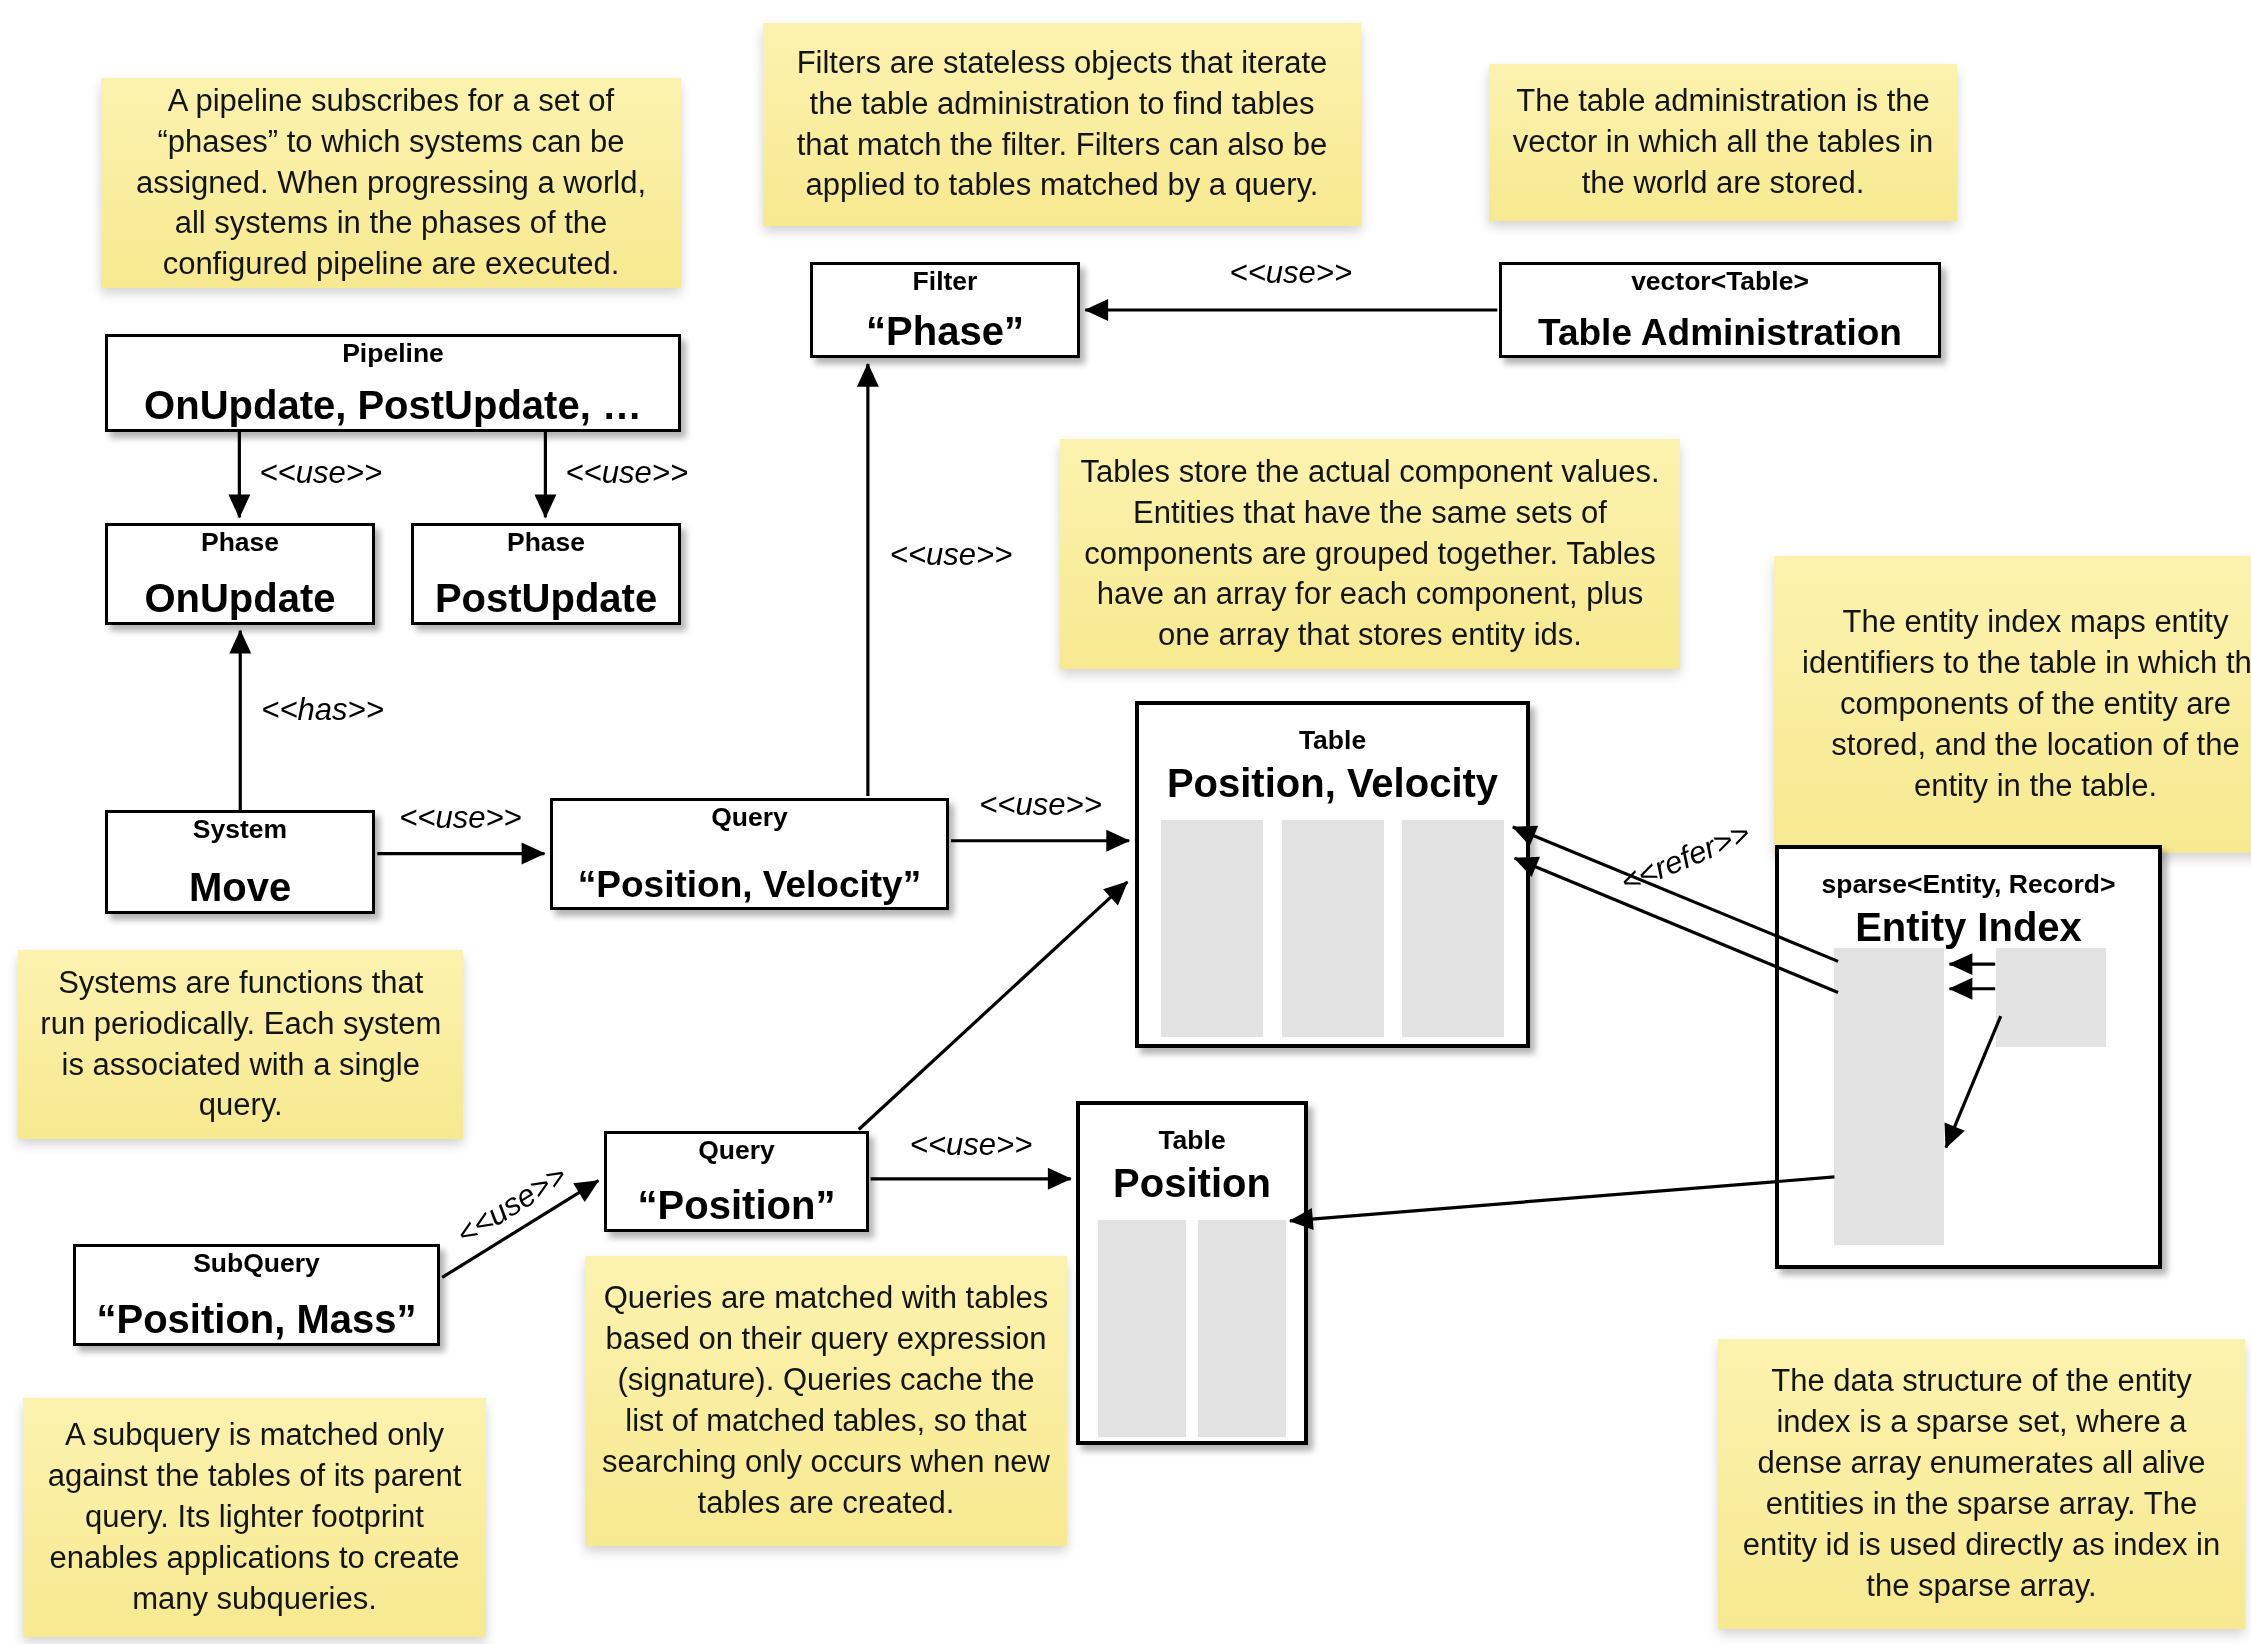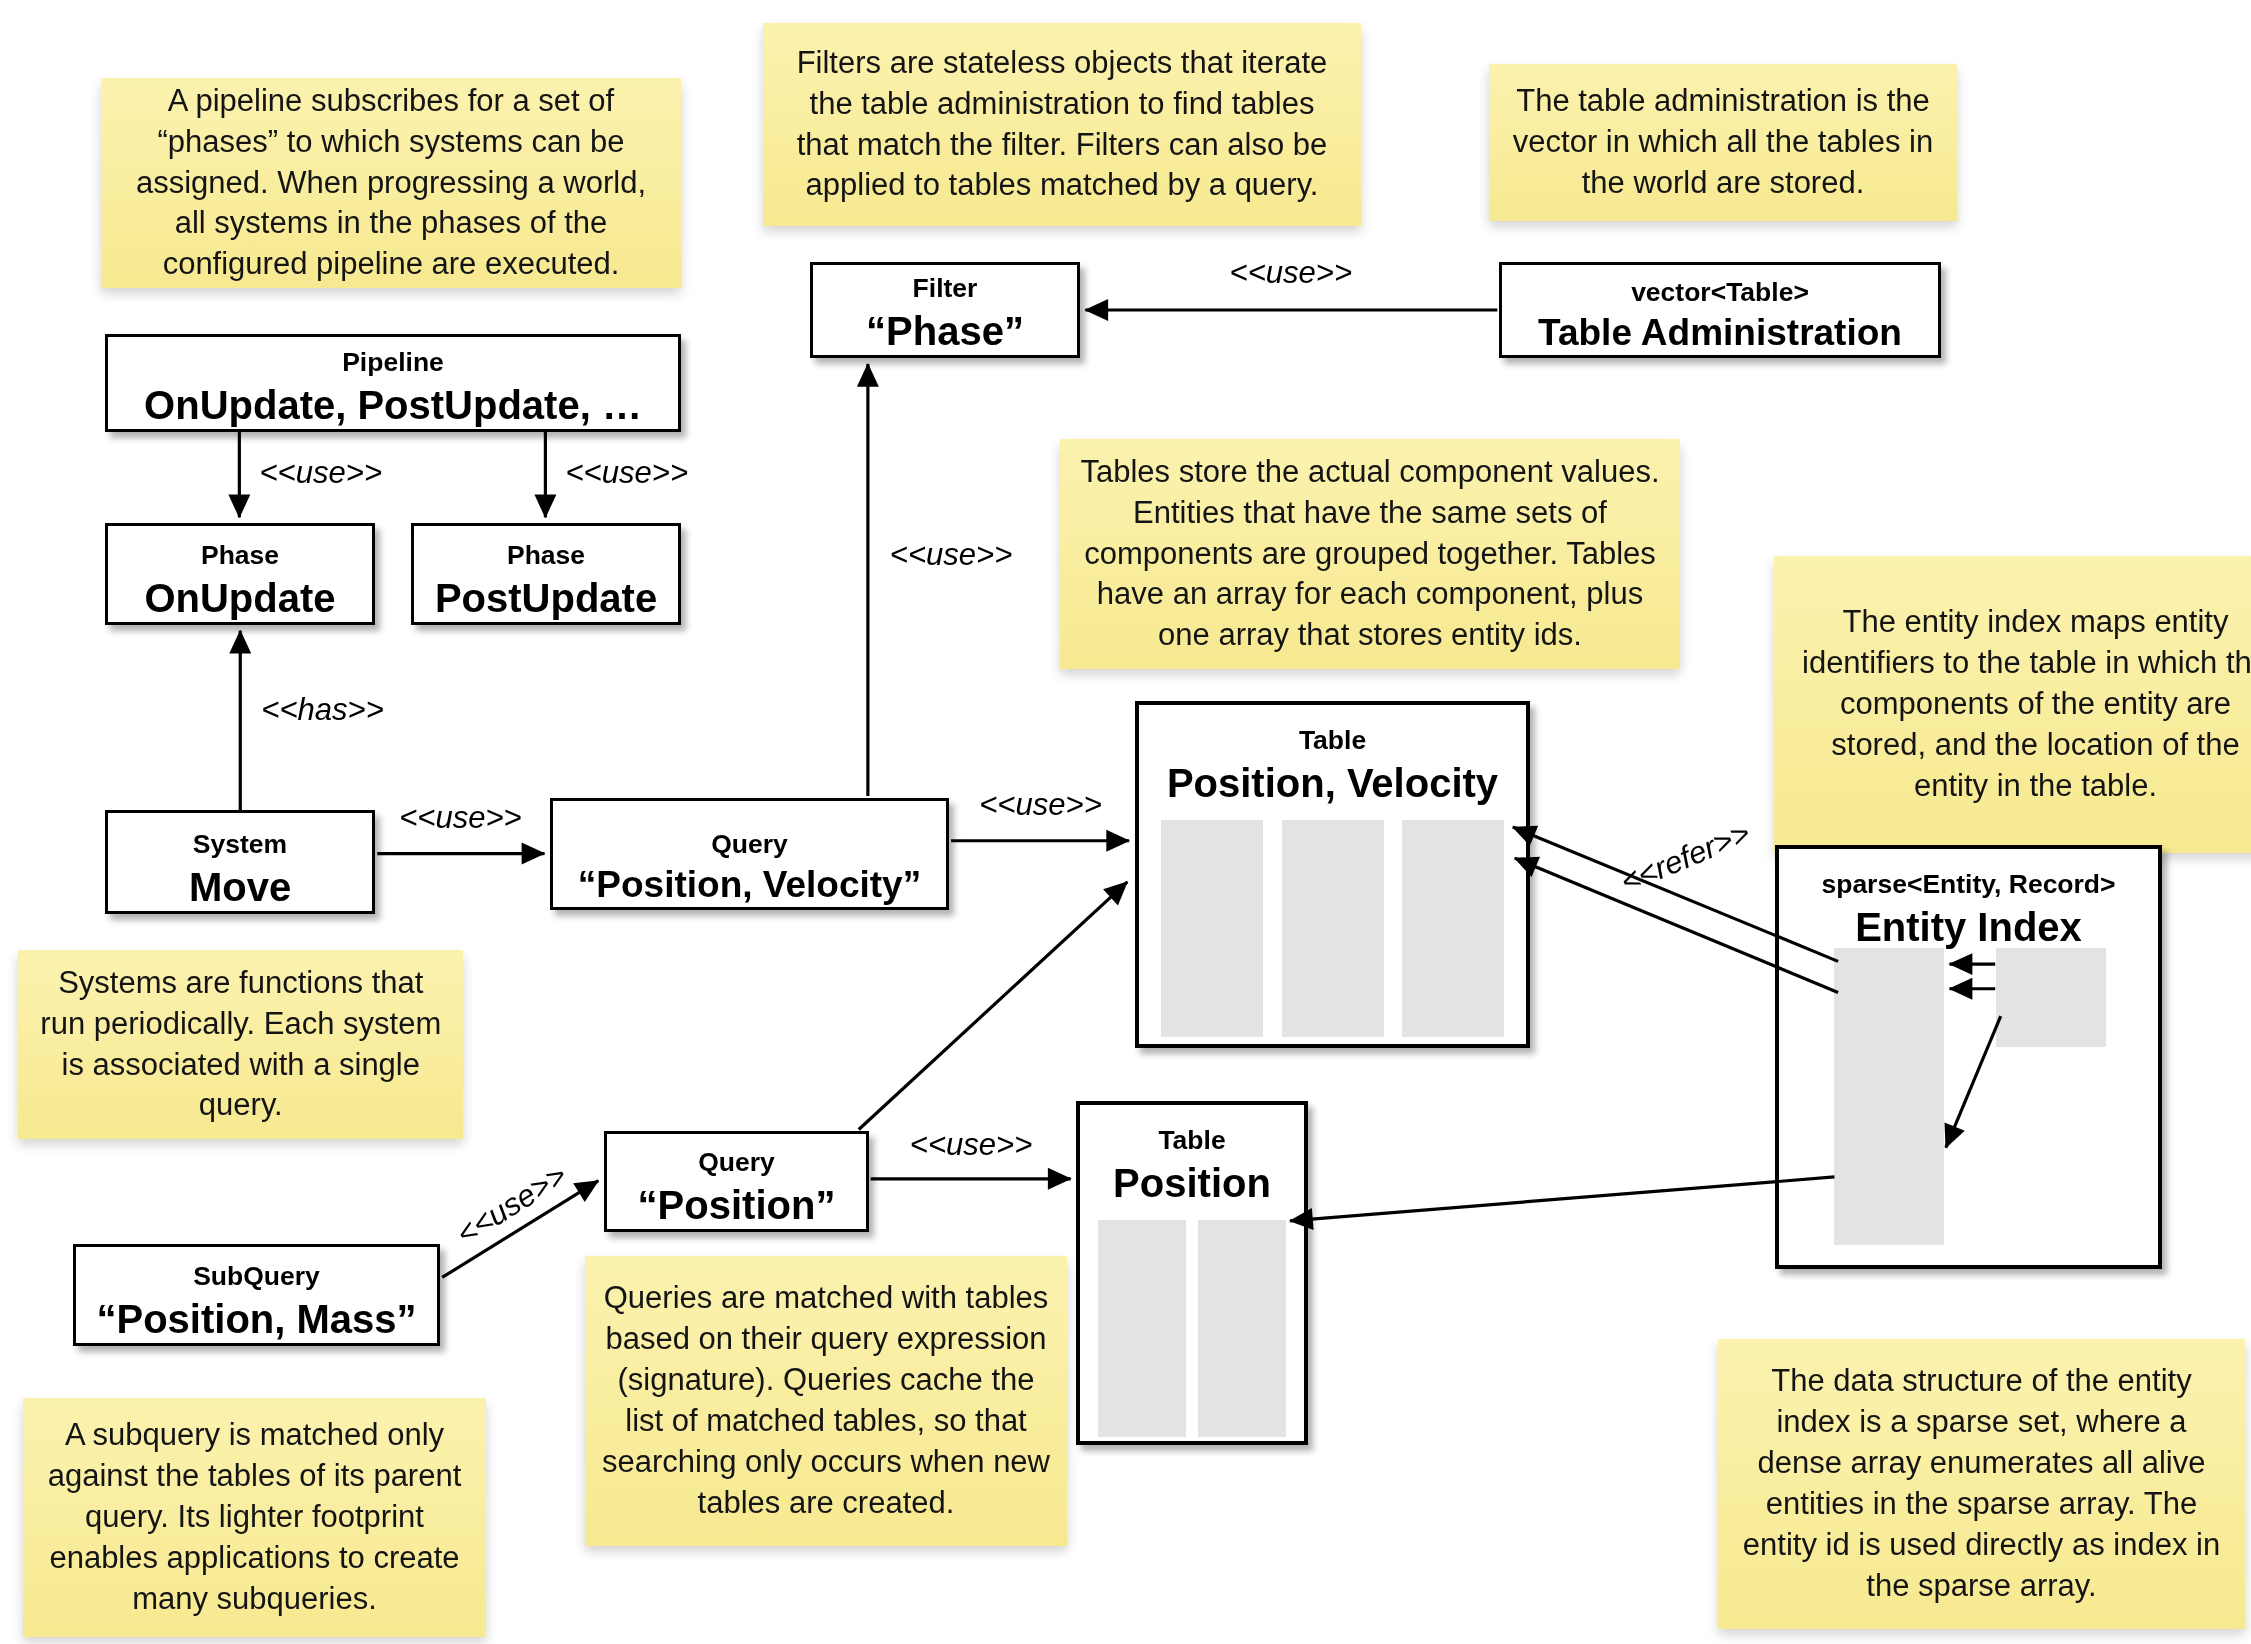--- a/index.html
+++ b/index.html
@@ -8,21 +8,21 @@
   .canvas{position:absolute;inset:0;width:2251px;height:1645px;background:#ffffff;}
 
   .note{position:absolute;display:flex;align-items:center;justify-content:center;
         background:linear-gradient(180deg,#FBF2AF 0%,#F7E990 100%);
         box-shadow:0 6.4px 11px rgba(0,0,0,0.18);
         text-align:center;color:#141414;font-size:31px;line-height:1.32;
         padding:9.1px 16.4px;box-sizing:border-box;}
 
   .box{position:absolute;background:#ffffff;border:3.7px solid #000;
        box-sizing:border-box;display:flex;flex-direction:column;
-       justify-content:flex-end;align-items:center;text-align:center;
+       justify-content:space-between;align-items:center;text-align:center;
        box-shadow:4.6px 5.5px 6.4px rgba(0,0,0,0.30);}
   .box.big{border-width:4.6px;justify-content:flex-start;padding-top:19px;}
   .bt{font-size:26.5px;font-weight:bold;color:#000;line-height:1.25;}
   .bv{font-size:40px;font-weight:bold;color:#000;line-height:1.2;margin-top:1.8px;}
   .bv.mid{font-size:37px;}
 
   .tbl-cols{display:flex;justify-content:space-between;width:100%;
             box-sizing:border-box;margin-top:12.8px;}
   .col{background:#E3E3E3;height:217px;}
 

